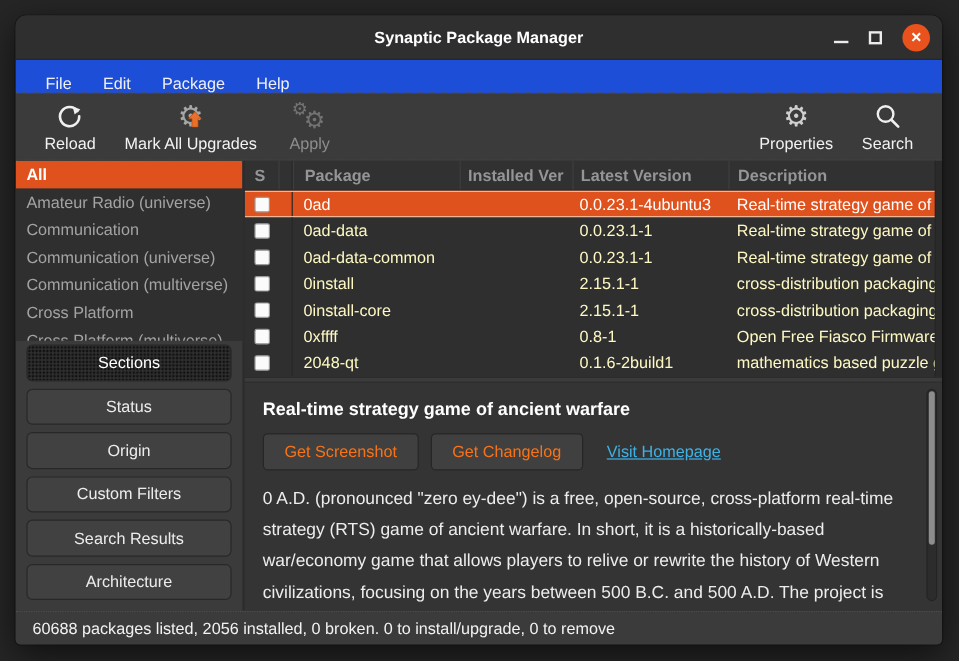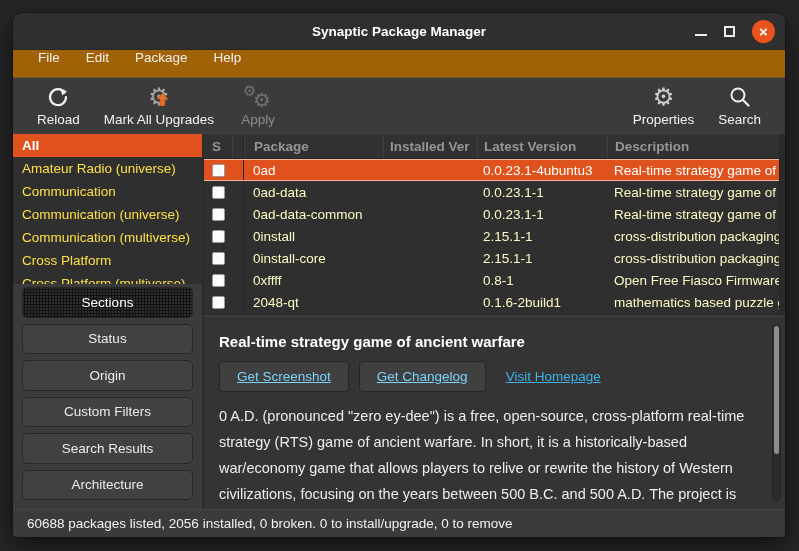--- a/index.html
+++ b/index.html
@@ -24,41 +24,41 @@
   }
   .win-controls { position:absolute; right:10px; top:0; bottom:0; display:flex; align-items:center; gap:17px; }
   .wc-min { width:12px; height:2px; background:#ececec; margin-top:8px; }
   .wc-max { width:11px; height:11px; border:2px solid #ececec; background:transparent; }
   .wc-close {
     width:23px; height:23px; border-radius:50%; background:#e9511d;
     display:flex; align-items:center; justify-content:center;
     color:#fff; font-size:15px; font-weight:bold; line-height:1;
   }
   
-  .menubar { height:28px; flex:0 0 28px; background:#a16207; display:flex; align-items:flex-start; padding:0 12px; border-bottom:1px dotted #4e4e4e; }
+  .menubar { height:28px; flex:0 0 28px; background:#1d4ed8; display:flex; align-items:flex-end; padding:0 12px; border-bottom:1px dotted #4e4e4e; }
   .menu-item { display:flex; align-items:center; padding:0 13px; color:#f0f0f0; font-size:13.5px; }
   
   .toolbar { height:56px; flex:0 0 56px; background:#3b3b3b; display:flex; align-items:center; padding:0 12px; border-bottom:1px dotted #4a4a4a; }
   .tool { display:flex; flex-direction:column; align-items:center; justify-content:center; gap:2px; padding:4px 12px; color:#f2f2f2; font-size:13.5px; min-width:64px; }
   .tool .ticon { height:26px; display:flex; align-items:center; justify-content:center; position:relative; }
   .tool.disabled { color:#8d8d8d; }
   .gear-glyph { font-size:24px; line-height:24px; color:#a6a6a6; font-family:"DejaVu Sans", sans-serif; }
   .gear-glyph.bright { color:#cfcfcf; }
   .gear-glyph.dim { color:#737373; }
   .gear-small { font-size:15px; line-height:15px; }
   .mark-arrow { position:absolute; left:9px; top:9px; }
   .apply-stack { position:relative; width:30px; height:26px; }
   .apply-stack .g1 { position:absolute; left:0; top:0; }
   .apply-stack .g2 { position:absolute; left:10px; top:6px; font-size:20px; line-height:20px; }
   .toolbar .spacer { flex:1; }
   
   .main { flex:1; display:flex; min-height:0; background:#3b3b3b; }
   .sidebar { width:191px; flex:0 0 191px; display:flex; flex-direction:column; border-right:2px solid #2c2c2c;justify-content:center; }
   .catlist { height:150px; flex:0 0 150px; overflow:hidden; background:#2f2f2f; }
-  .cat { height:23px; line-height:23px; padding:0 9px; color:#fde047; font-size:13.5px; white-space:nowrap; overflow:hidden; }
+  .cat { height:23px; line-height:23px; padding:0 9px; color:#a3a3a3; font-size:13.5px; white-space:nowrap; overflow:hidden; }
   .cat.sel { background:#e0521d; color:#fff; font-weight:bold; }
   .sidebtns { flex:1; display:flex; flex-direction:column; gap:6px; padding:3px 9px 9px 9px; }
   .sbtn {
     flex:1; border:1px solid #282828; border-radius:5px; background:#414141;
     color:#ececec; font-size:13.5px; display:flex; align-items:center; justify-content:center;
   }
   .sbtn.active {
     background-color:#2f2f2f; color:#fff;
     background-image:radial-gradient(rgba(0,0,0,.65) 1px, rgba(0,0,0,0) 1.25px);
     background-size:3px 3px;
@@ -79,21 +79,21 @@
   .c-desc { flex:1; padding-left:7px; overflow:hidden; white-space:nowrap; min-width:0; }
   .th.c-s { justify-content:flex-start; padding-left:8px; }
   .checkbox { width:13px; height:13px; background:#fbfbfb; border:1px solid #9b9b9b; border-radius:2px; }
   .vstrip { position:absolute; top:0; right:0; bottom:0; width:6px; background:#2a2a2a; border-left:1px solid #252525; }
   
   .hsplit { flex:0 0 5px; background:#3b3b3b; border-top:1px solid #2c2c2c; border-bottom:1px solid #2c2c2c; }
   
   .details { flex:1; background:#343434; position:relative; overflow:hidden; padding:11px 26px 0 15px; }
   .d-title { color:#ffffff; font-weight:bold; font-size:15px; margin:3px 0 11px 0; }
   .d-btnrow { display:flex; align-items:center; margin-bottom:11px; }
-  .d-btn { background:#404040; border:1px solid #262626; border-radius:4px; color:#7dd3fc; font-size:13.5px; padding:7px 17px; margin-right:10px;text-decoration:underline; }
+  .d-btn { background:#404040; border:1px solid #262626; border-radius:4px; color:#f97316; font-size:13.5px; padding:7px 17px; margin-right:10px; }
   .d-link { color:#3fb2e6; text-decoration:underline; font-size:13.5px; margin-left:10px; }
   .d-text { color:#ededed; font-size:14.5px; line-height:26px; max-width:545px; }
   .d-scrolltrack { position:absolute; right:4px; top:5px; bottom:8px; width:9px; background:#2c2c2c; border:1px solid #242424; border-radius:5px; }
   .d-scrollthumb { position:absolute; left:1px; width:5px; top:1px; height:73%; background:#8d8d8d; border-radius:3px; }
   
   .statusbar { height:28px; flex:0 0 28px; background:#3b3b3b; border-top:1px dotted #4e4e4e; display:flex; align-items:center; padding:0 14px; color:#f2f2f2; font-size:13.5px; }
   
   .svgicon { display:block; }
 </style>
 </head>

